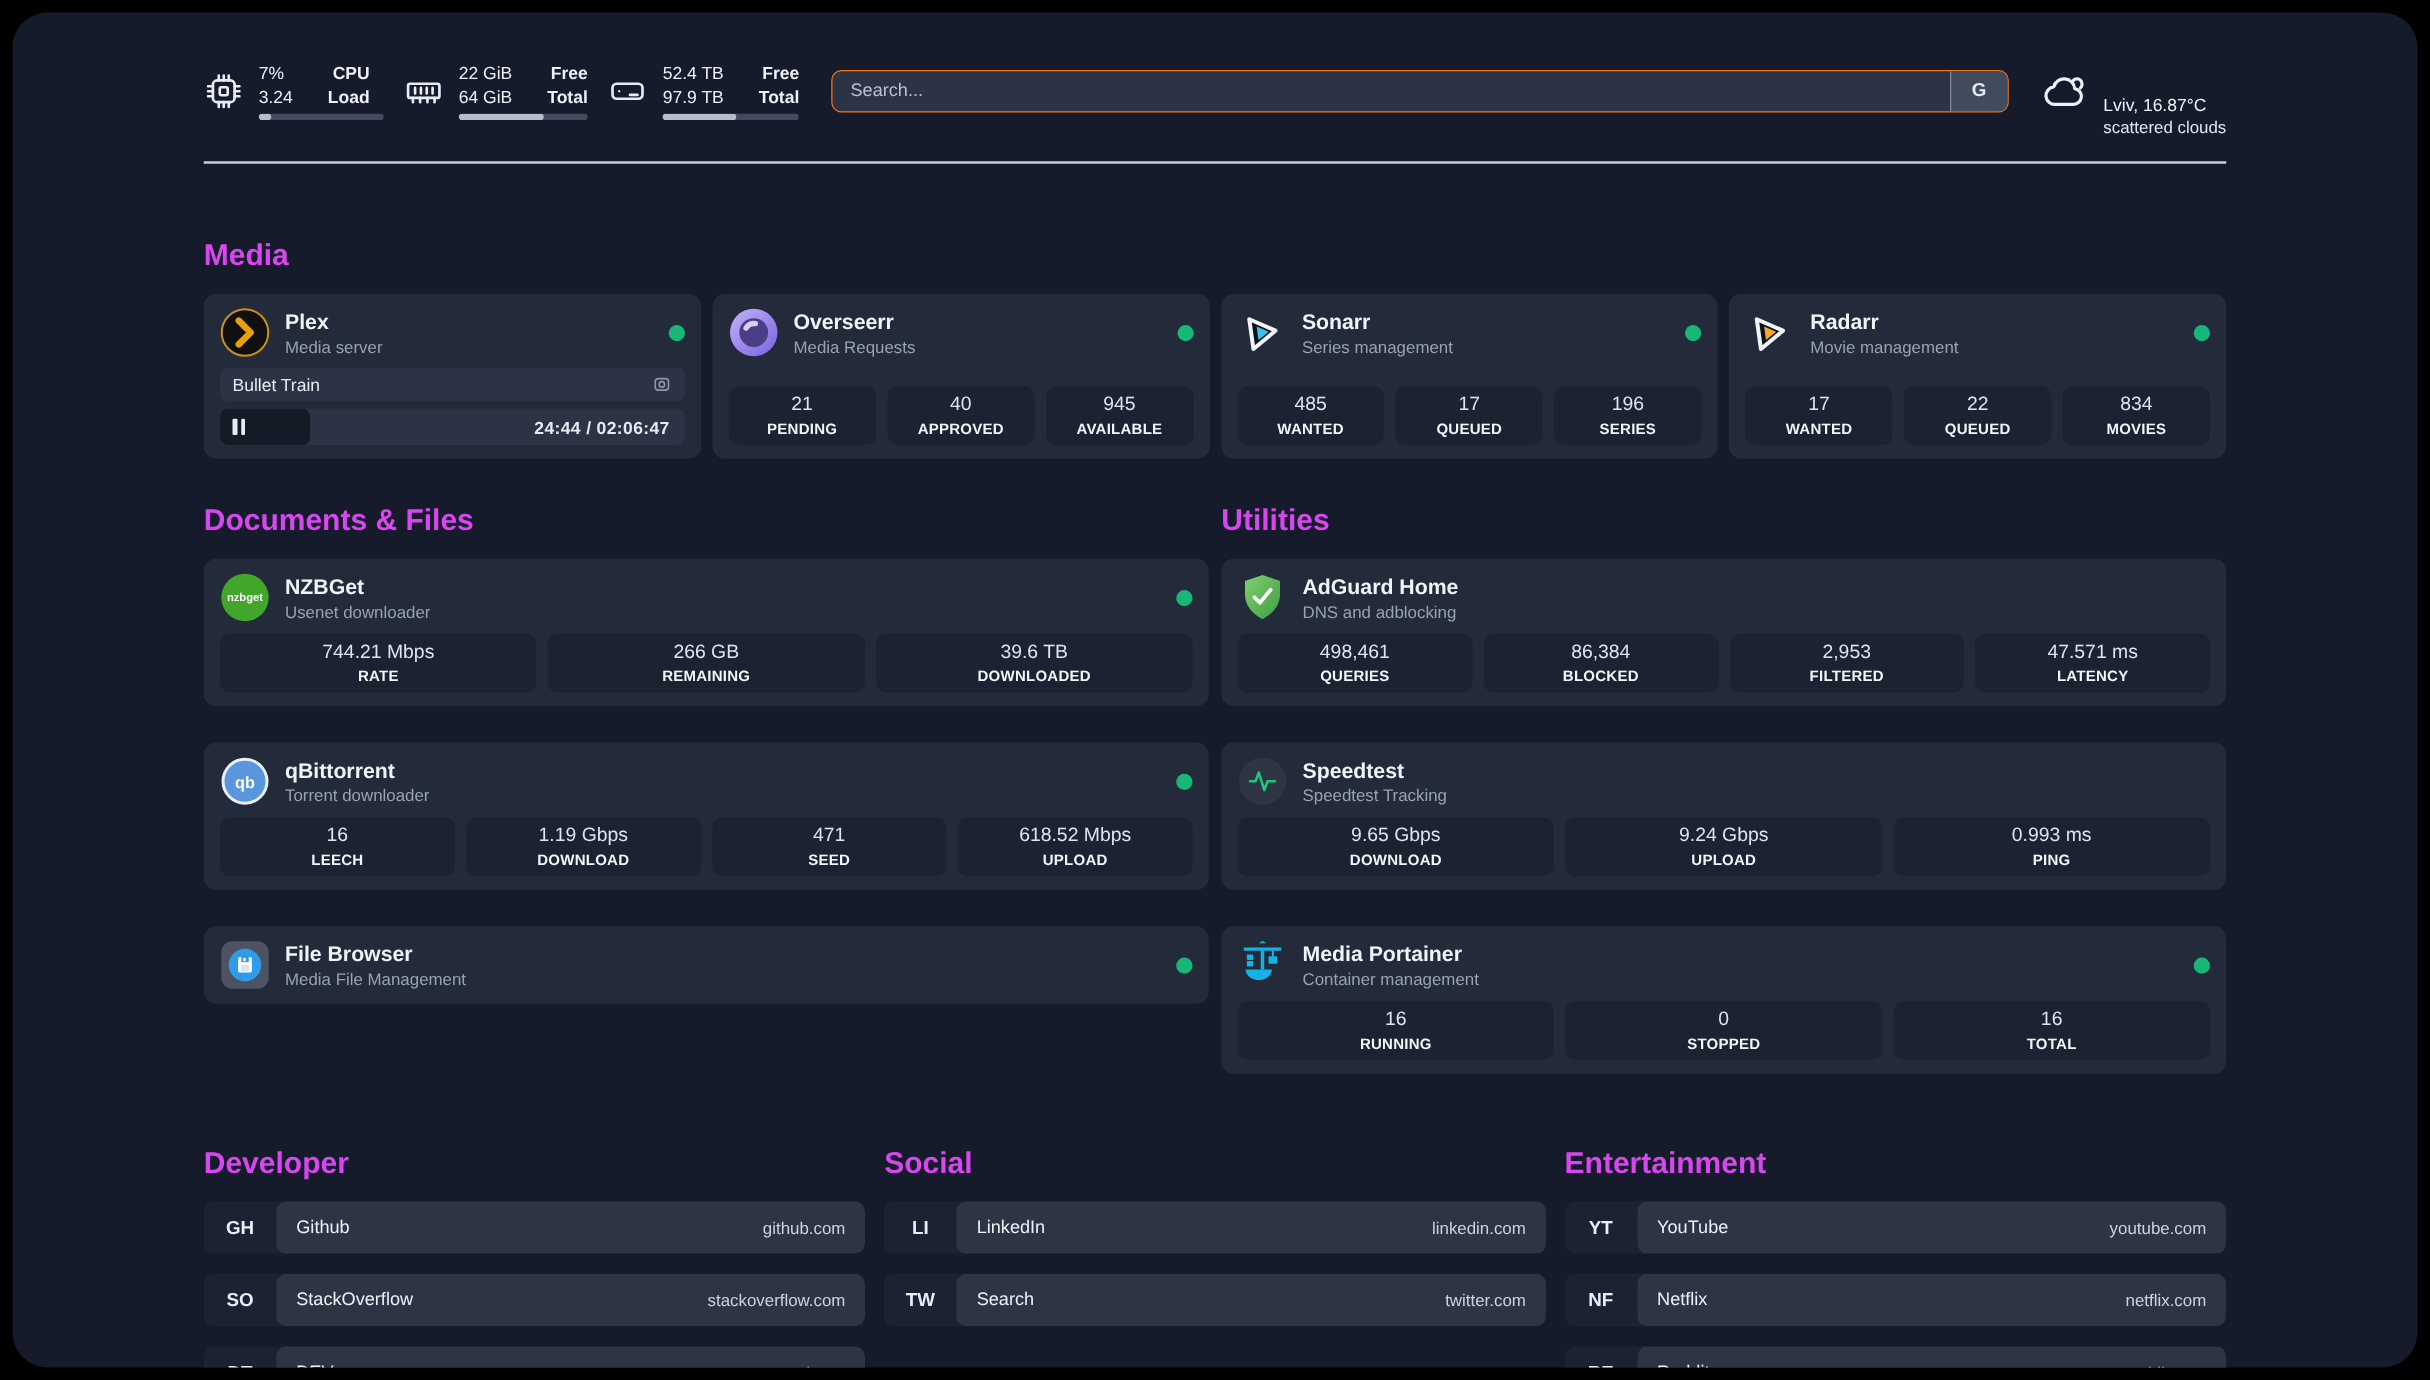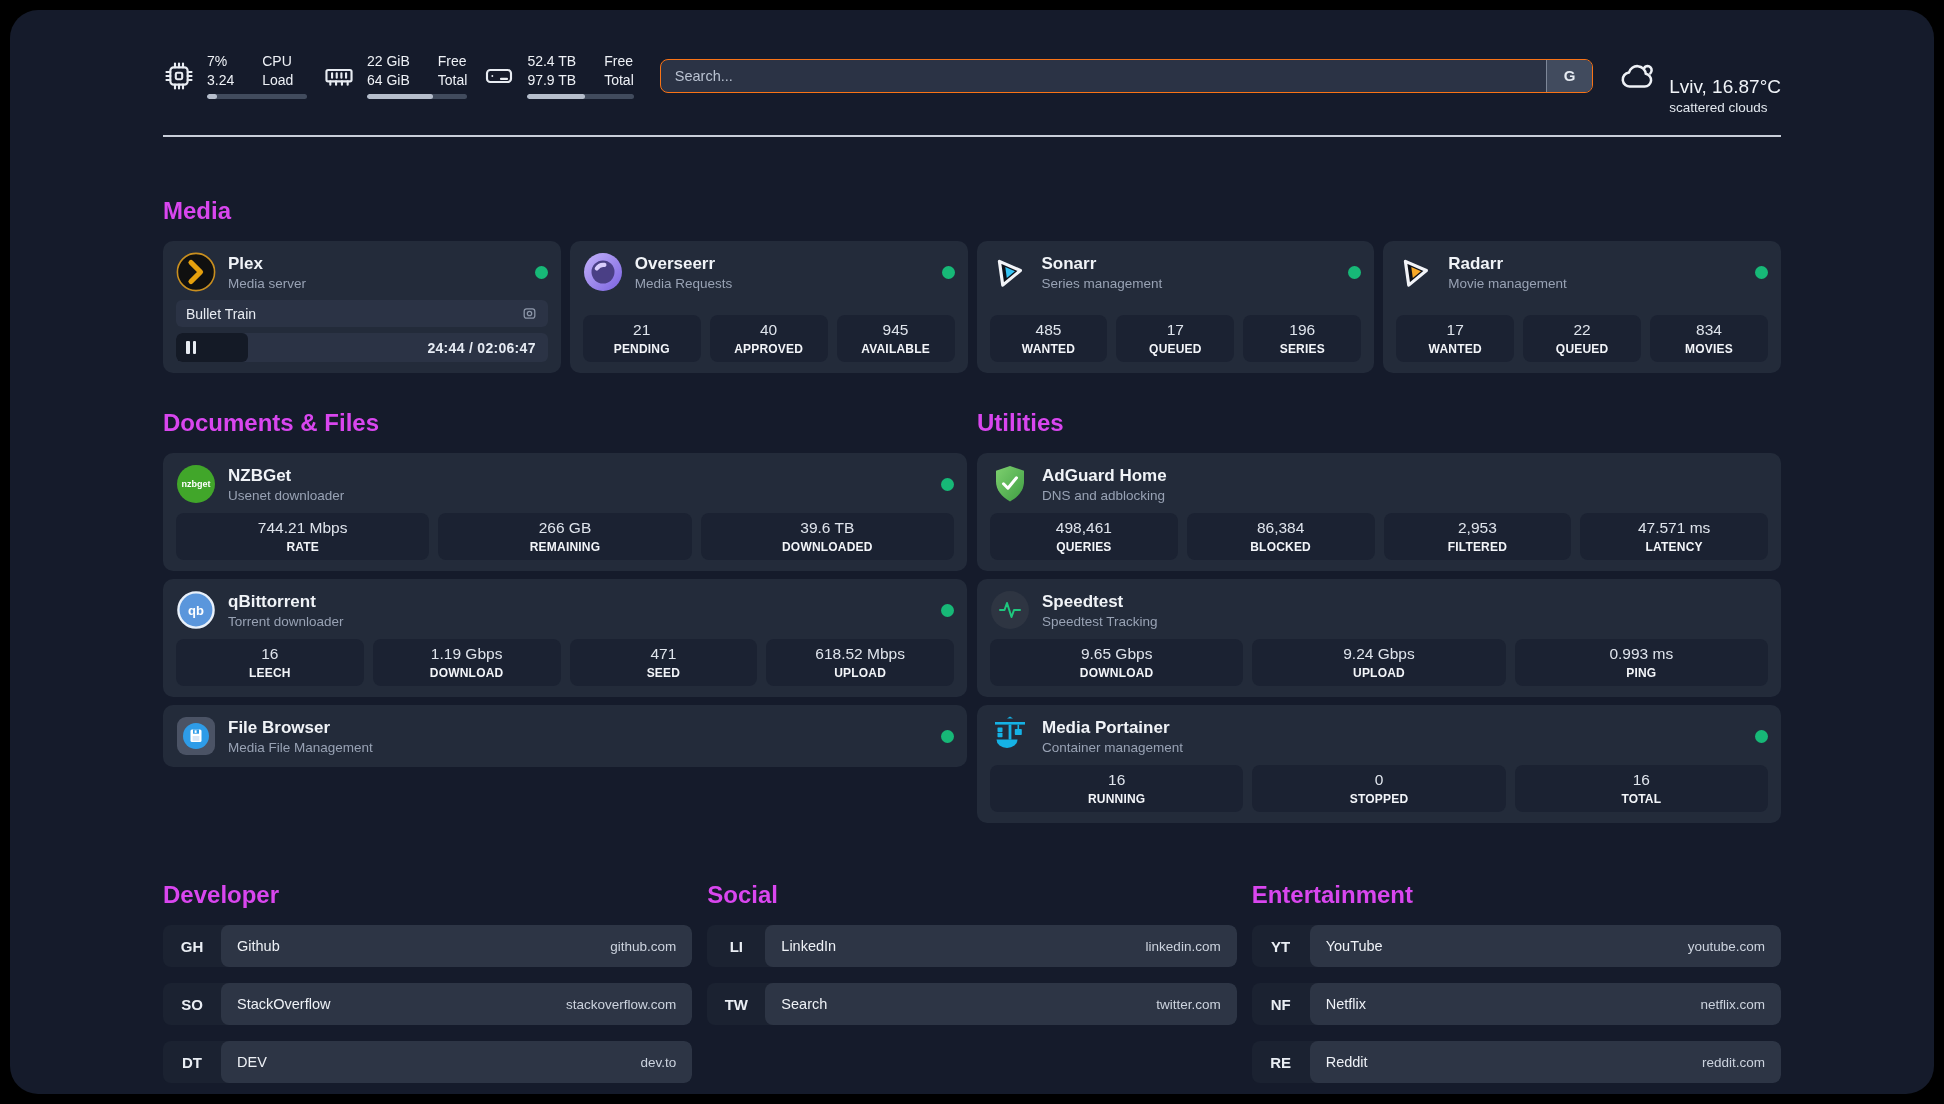--- a/index.html
+++ b/index.html
@@ -15,35 +15,35 @@
   .content { width:1618px; margin:0 auto; }
 
   
   .topbar { display:flex; align-items:center; gap:16px; padding-top:26px; }
   .sys { display:flex; align-items:center; gap:12px; }
   .sys-icon { display:flex; }
   .sys-icon svg { width:32px; height:32px; }
   .sys-body { display:flex; flex-direction:column; gap:5px; }
   .sys-text { display:flex; gap:28px; font-size:14px; line-height:1.3; color:#eef1f6; }
   .sys-vals, .sys-labs { display:flex; flex-direction:column; }
-  .sys-labs { text-align:left; }
+  .sys-labs { text-align:right;font-weight:bold; }
   .sys-bar { height:5px; border-radius:3px; background:#414b5d; position:relative; overflow:hidden; min-width:100px; }
   .sys-bar i { position:absolute; left:0; top:0; bottom:0; background:#b5bdcb; border-radius:3px; }
 
   .search { flex:1; display:flex; align-items:stretch; height:34px; background:#2b3345;
     border:1px solid #f97316; border-radius:8px; overflow:hidden; margin:0 10px; }
   .search input { flex:1; background:transparent; border:0; outline:0; color:#e6ebf2;
     font-size:14.5px; padding:0 14px; font-family:inherit; }
   .search input::placeholder { color:#b9c2d1; }
   .g-btn { width:46px; background:#414b5e; border-left:1px solid #7e8899; color:#e6ebf2;
     display:flex; align-items:center; justify-content:center; font-size:15px; font-weight:700; cursor:pointer; }
 
   .weather { display:flex; align-items:center; gap:12px; }
   .weather svg { width:38px; height:38px; }
-  .weather-loc { font-size:19px; color:#f0f3f8;margin-top:40px; }
+  .weather-loc { font-size:14px; color:#f0f3f8;margin-top:40px; }
   .weather-cond { font-size:13.5px; color:#e2e7ee; margin-top:2px; }
 
   .divider { border-bottom:2px solid #c8ced9; margin-top:20px; }
 
   
   .section-title { font-size:24px; font-weight:600; margin:0 0 16px; color:#d946ef; }
   .media-section { margin-top:60px; }
   .grid4 { display:grid; grid-template-columns:repeat(4,1fr); gap:9px; }
 
   .card { background:#232b3a; border-radius:10px; padding:11px 13px; cursor:pointer;
@@ -69,21 +69,21 @@
   .player-track { position:relative; margin-top:6px; height:29px; background:#2b3345;
     border-radius:6px; overflow:hidden; }
   .player-fill { position:absolute; left:0; top:0; bottom:0; background:#141a26; border-radius:6px;
     display:flex; align-items:center; padding-left:10px; }
   .pause { display:flex; gap:3px; cursor:pointer; }
   .pause i { width:3.5px; height:13px; background:#e8ecf2; border-radius:1px; display:block; }
   .player-time { position:absolute; right:12px; top:50%; transform:translateY(-50%);
     font-size:14px; font-weight:700; color:#e6ebf3; letter-spacing:.3px; }
 
   .twocol { display:grid; grid-template-columns:1fr 1fr; gap:10px; margin-top:36px; }
-  .col-stack { display:flex; flex-direction:column; gap:8px; }
+  .col-stack { display:flex; flex-direction:column; gap:29px; }
 
   
   .links { display:grid; grid-template-columns:repeat(3,1fr); gap:15px; margin-top:58px; }
   .bm-list { display:flex; flex-direction:column; gap:16px; }
   .bm-row { display:flex; height:42px; border-radius:8px; overflow:hidden; background:#1b2231; cursor:pointer; }
   .bm-badge { width:58px; display:flex; align-items:center; justify-content:center;
     font-weight:700; font-size:15px; color:#eaeef4; flex:none; }
   .bm-pill { flex:1; background:#2d3545; border-radius:8px; display:flex; align-items:center; padding:0 16px; }
   .bm-name { font-size:14.5px; color:#eef1f6; }
   .bm-url { margin-left:auto; font-size:13.5px; color:#ccd3de; }

